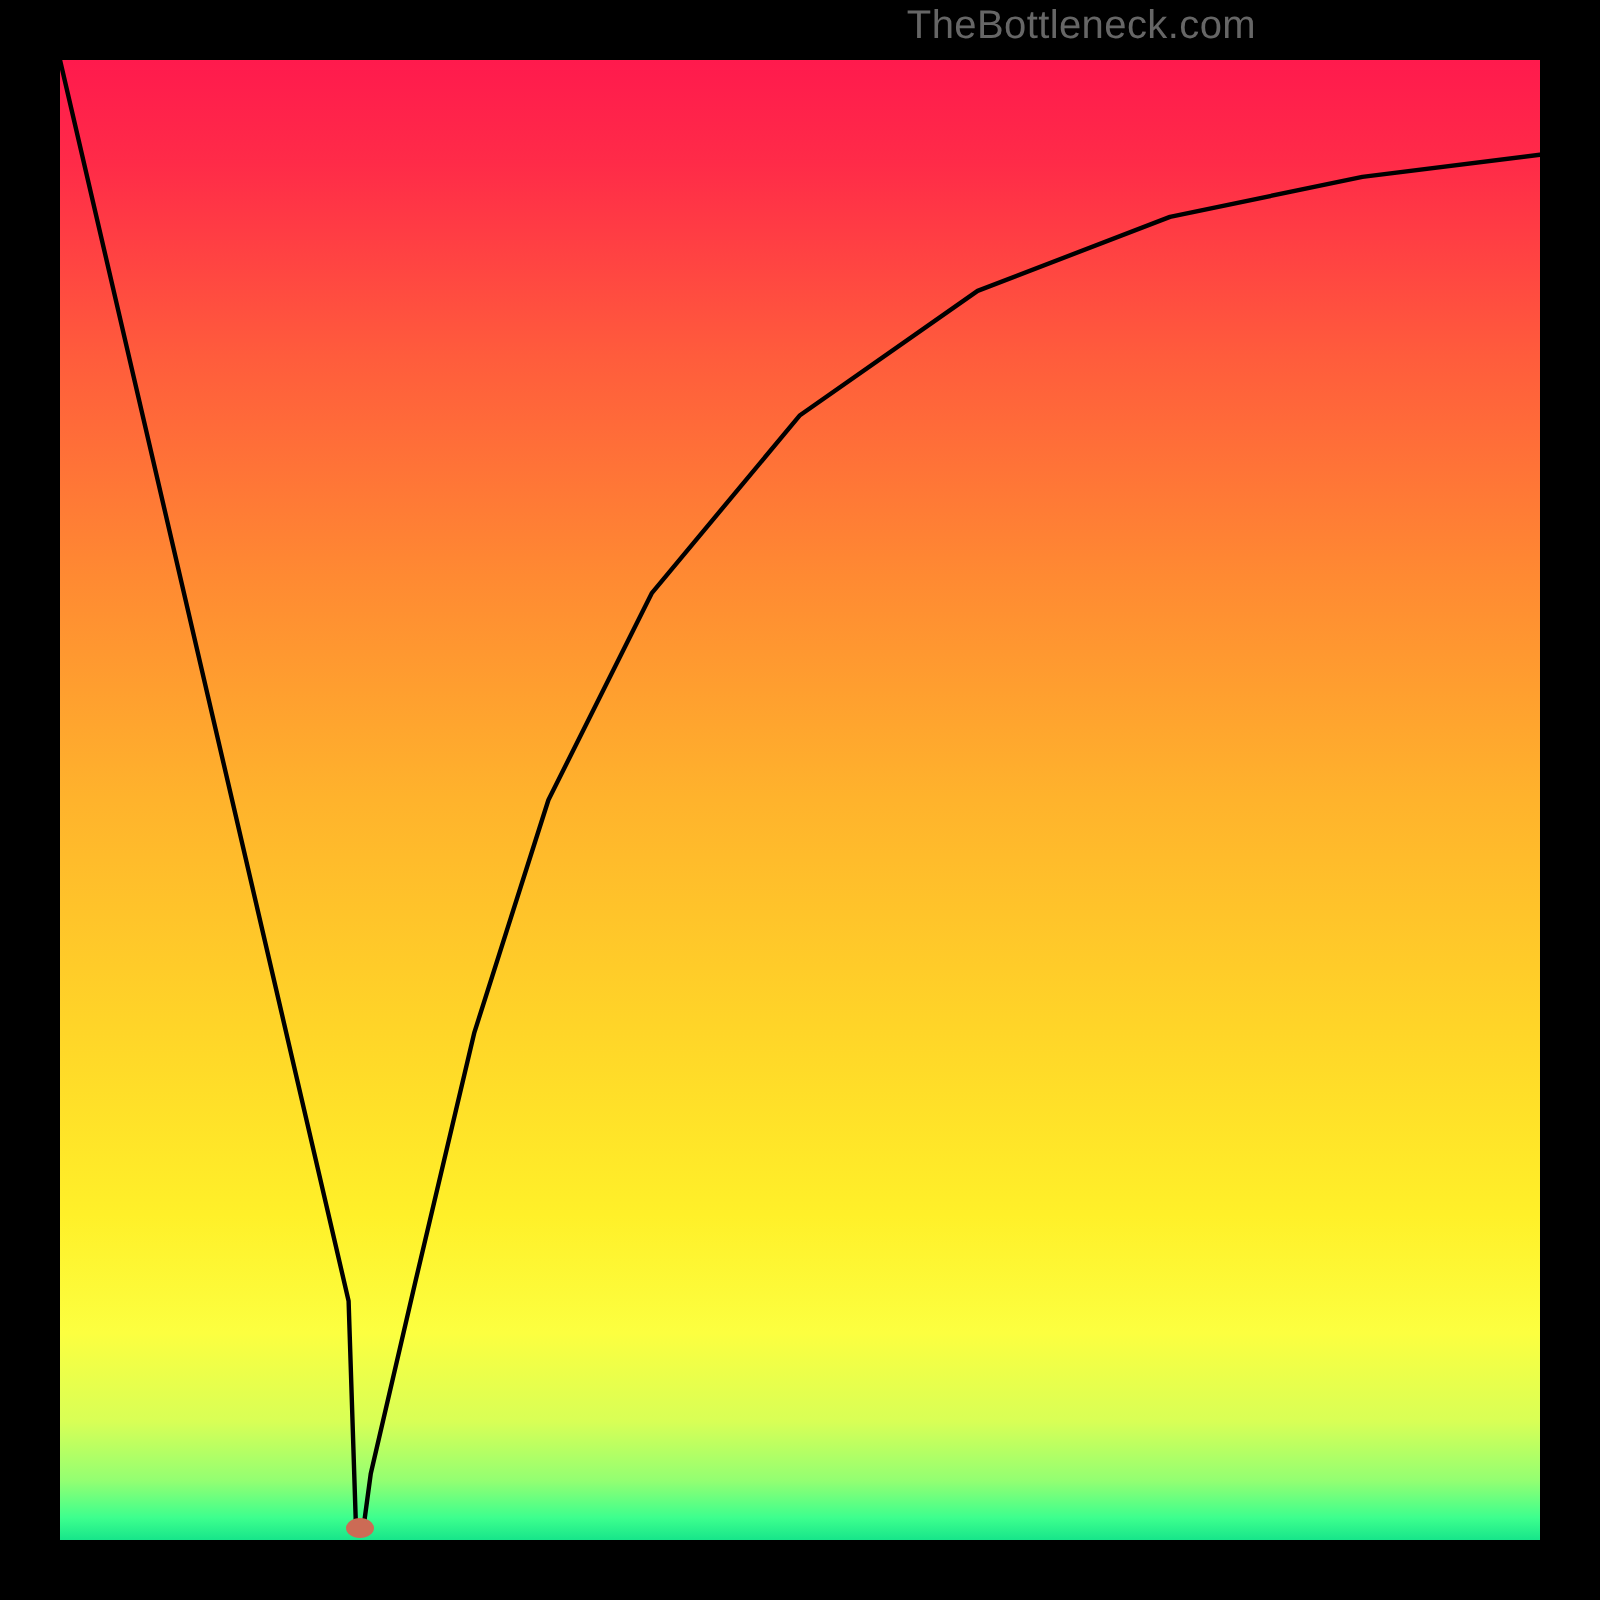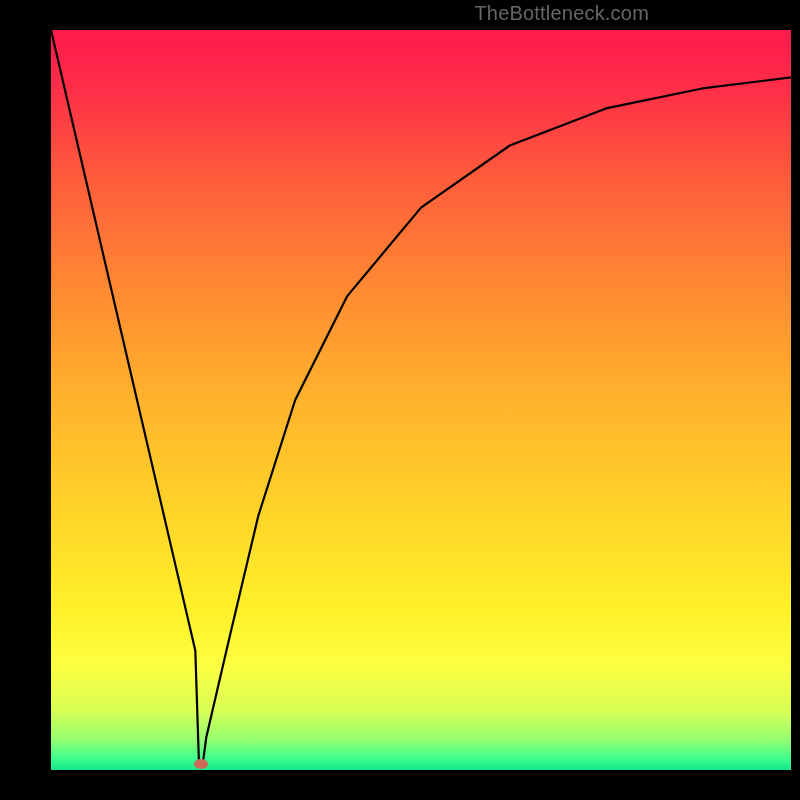--- a/index.html
+++ b/index.html
@@ -9,21 +9,20 @@
     height: 800px;
     overflow: hidden;
     background: #000;
     font-family: Arial, Helvetica, sans-serif;
   }
   .frame {
     position: relative;
     width: 658px;
     height: 800px;
     background: #000;
-    margin-left: 21px;
   }
   .plot-area {
     position: absolute;
     left: 30px;
     top: 30px;
     width: 740px;
     height: 740px;
     overflow: hidden;
   }
   .gradient-bg {

